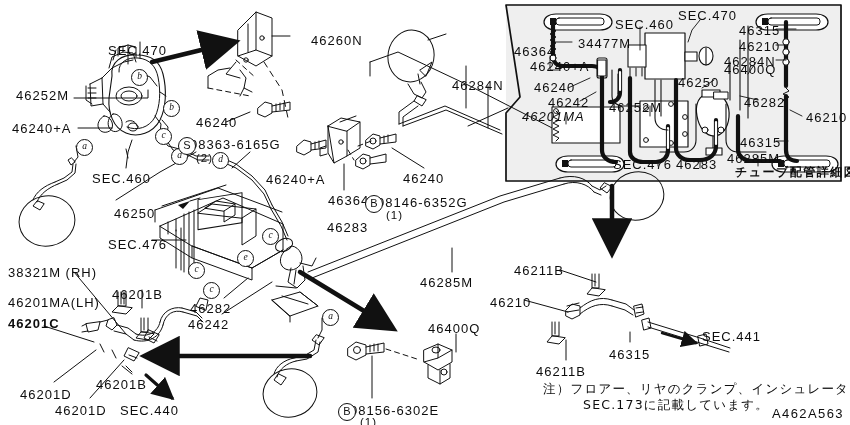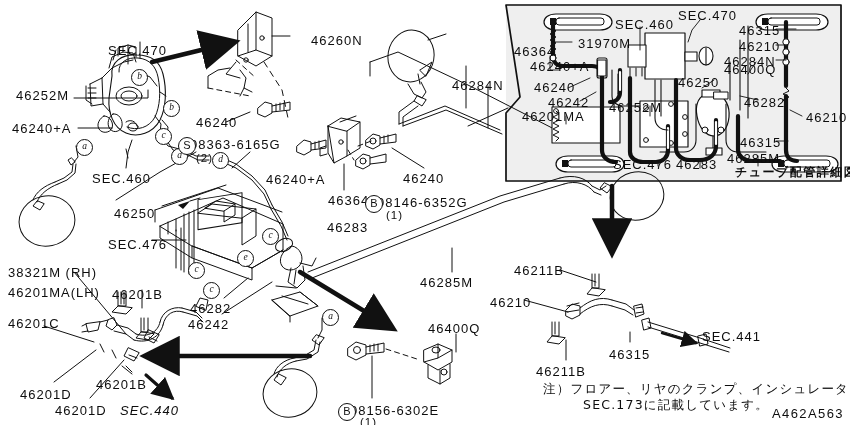--- a/index.html
+++ b/index.html
@@ -443,44 +443,44 @@
   <div class="lbl code" style="left:328px;top:194px;">46364</div>
   <div class="lbl code" style="left:403px;top:172px;">46240</div>
   <div class="lbl code" style="left:377px;top:196px;">08146-6352G</div>
   <div class="lbl code small" style="left:386px;top:209px;">(1)</div>
   <div class="lbl code" style="left:327px;top:221px;">46283</div>
   <div class="lbl code" style="left:452px;top:79px;">46284N</div>
   <div class="lbl code" style="left:420px;top:276px;">46285M</div>
   <div class="lbl code" style="left:190px;top:302px;">46282</div>
   <div class="lbl code" style="left:188px;top:318px;">46242</div>
   <div class="lbl code" style="left:8px;top:266px;">38321M (RH)</div>
-  <div class="lbl code" style="left:8px;top:286px;">46201MA(LH)</div>
+  <div class="lbl code" style="left:8px;top:296px;">46201MA(LH)</div>
   <div class="lbl code" style="left:112px;top:288px;">46201B</div>
-  <div class="lbl code" style="left:8px;top:317px;">46201C</div>
+  <div class="lbl code" style="left:8px;top:317px;font-weight:bold;">46201C</div>
   <div class="lbl code" style="left:20px;top:388px;">46201D</div>
   <div class="lbl code" style="left:96px;top:378px;">46201B</div>
   <div class="lbl code" style="left:55px;top:404px;">46201D</div>
-  <div class="lbl code" style="left:120px;top:404px;font-style:italic;">SEC.440</div>
+  <div class="lbl code" style="left:120px;top:404px;">SEC.440</div>
   <div class="lbl code" style="left:428px;top:322px;">46400Q</div>
   <div class="lbl code" style="left:350px;top:404px;">08156-6302E</div>
   <div class="lbl code small" style="left:360px;top:416px;">(1)</div>
   <div class="lbl code" style="left:514px;top:264px;">46211B</div>
   <div class="lbl code" style="left:490px;top:296px;">46210</div>
   <div class="lbl code" style="left:609px;top:348px;">46315</div>
   <div class="lbl code" style="left:536px;top:365px;">46211B</div>
   <div class="lbl code" style="left:702px;top:330px;text-align:right;">SEC.441</div>
 
   <div class="lbl code" style="left:615px;top:18px;">SEC.460</div>
   <div class="lbl code" style="left:678px;top:9px;">SEC.470</div>
-  <div class="lbl code" style="left:578px;top:37px;">31970M</div>
+  <div class="lbl code" style="left:578px;top:37px;">34477M</div>
   <div class="lbl code" style="left:514px;top:45px;">46364</div>
   <div class="lbl code" style="left:530px;top:60px;">46240+A</div>
   <div class="lbl code" style="left:534px;top:81px;">46240</div>
   <div class="lbl code" style="left:548px;top:96px;">46242</div>
-  <div class="lbl code" style="left:522px;top:110px;">46201MA</div>
+  <div class="lbl code" style="left:522px;top:110px;font-style:italic;">46201MA</div>
   <div class="lbl code" style="left:609px;top:101px;">46252M</div>
   <div class="lbl code" style="left:678px;top:76px;">46250</div>
   <div class="lbl code" style="left:724px;top:63px;">46400Q</div>
   <div class="lbl code" style="left:739px;top:24px;">46315</div>
   <div class="lbl code" style="left:739px;top:40px;">46210</div>
   <div class="lbl code" style="left:724px;top:55px;">46284N</div>
   <div class="lbl code" style="left:744px;top:96px;">46282</div>
   <div class="lbl code" style="left:806px;top:111px;">46210</div>
   <div class="lbl code" style="left:740px;top:136px;">46315</div>
   <div class="lbl code" style="left:727px;top:152px;">46285M</div>

